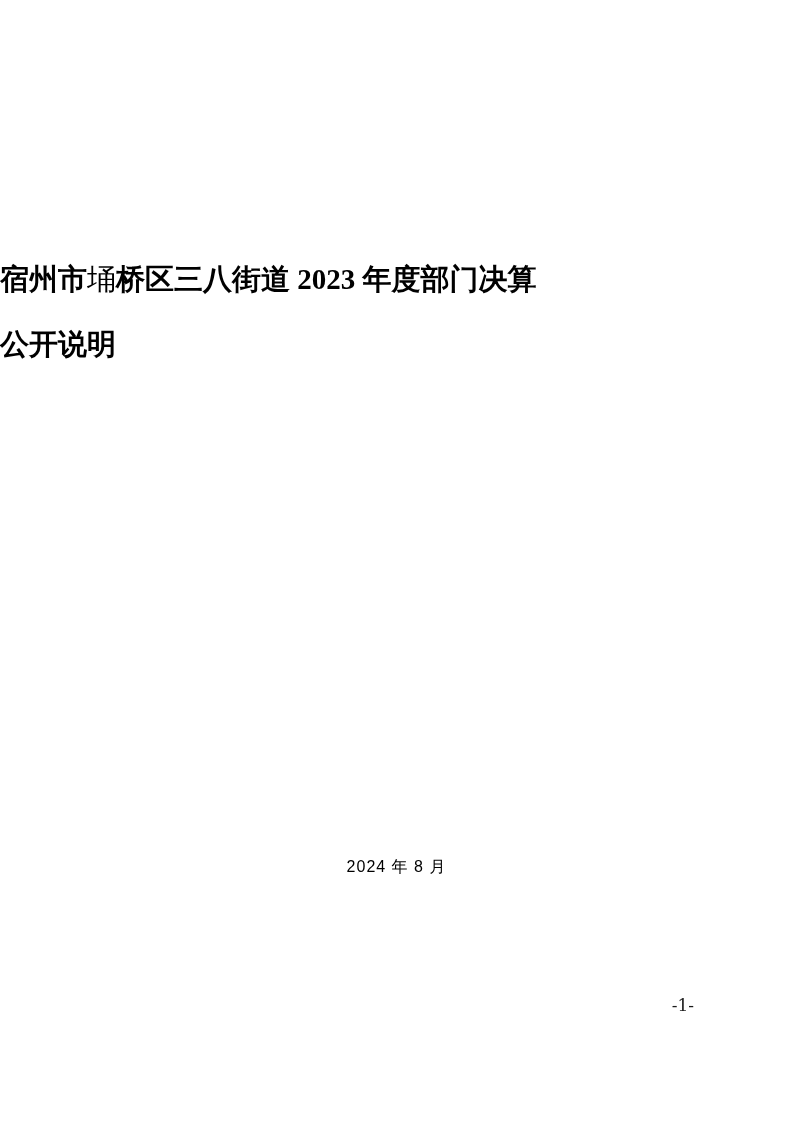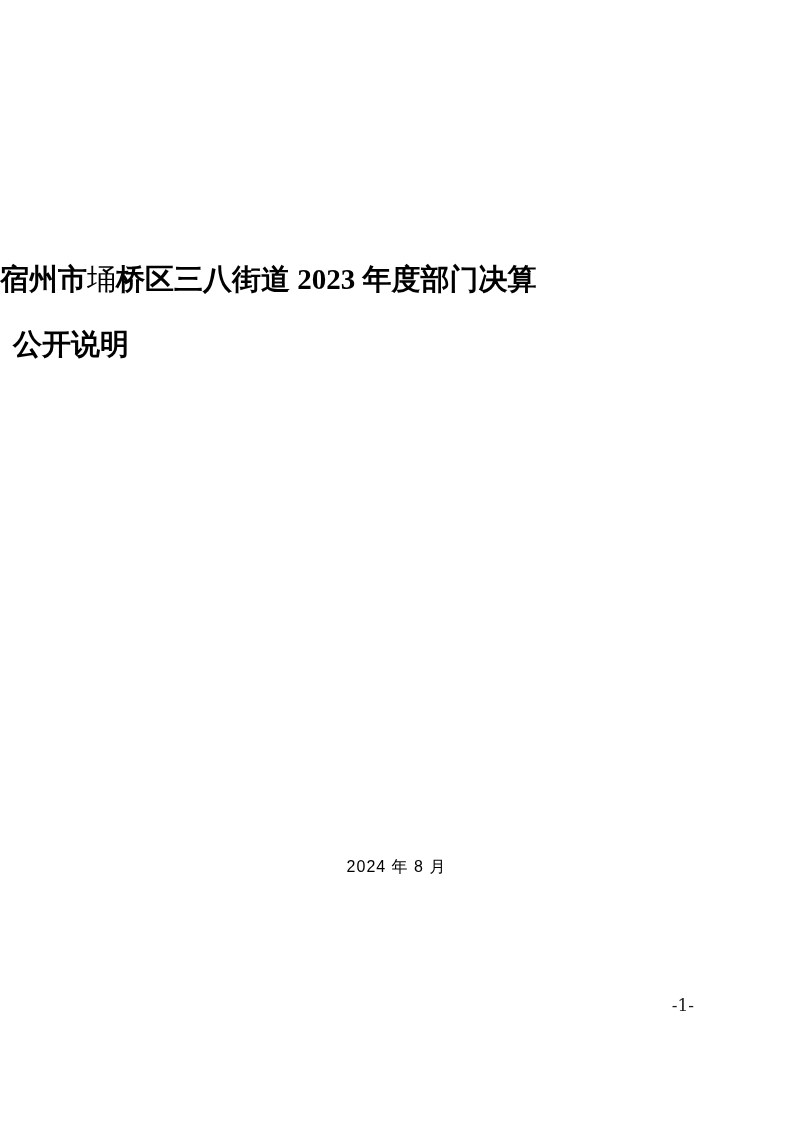--- a/index.html
+++ b/index.html
@@ -31,21 +31,21 @@
       margin: 0;
       text-align: left;
       font-family: "Liberation Serif", "DejaVu Serif", serif;
       font-weight: 700;
       font-size: 29px;
       line-height: 36px;
       white-space: nowrap;
       color: #000000;
     }
     .title-line-1 { top: 261px; }
-    .title-line-2 { top: 326px; padding-left: 13px; }
+    .title-line-2 { top: 326px; }
     .fallback-char {
       font-weight: 400; 
     }
     .date-line {
       position: absolute;
       top: 851px;
       left: 0;
       width: 100%;
       text-align: center;
       font-family: "Liberation Sans", "DejaVu Sans", sans-serif;

